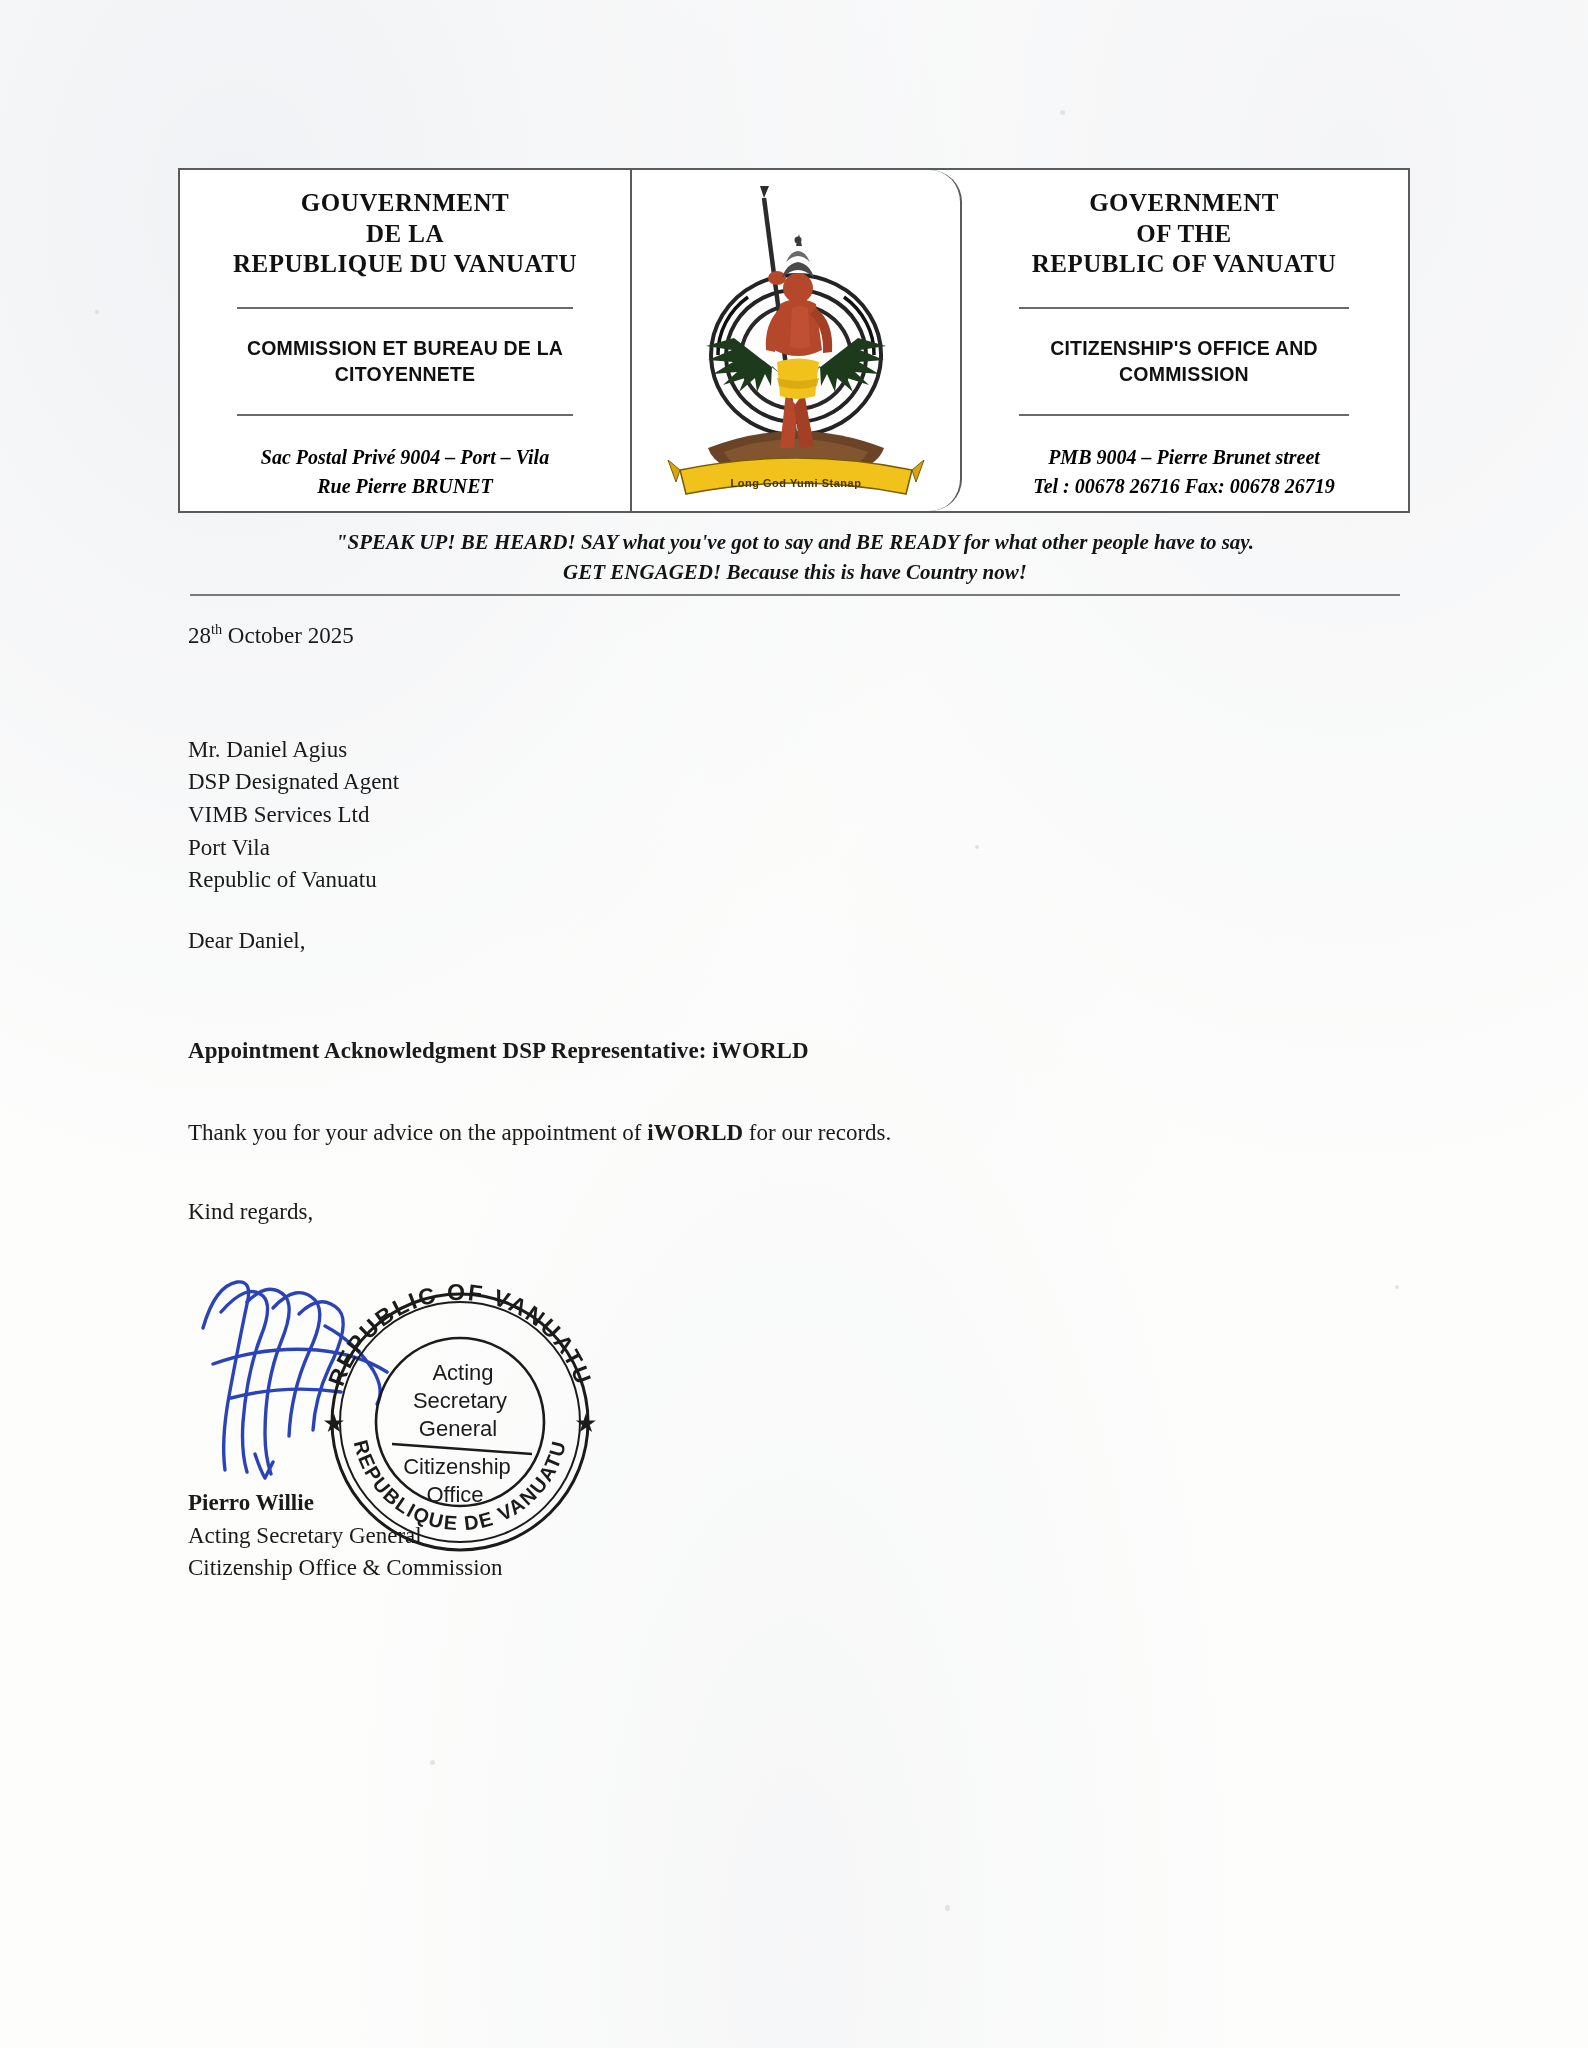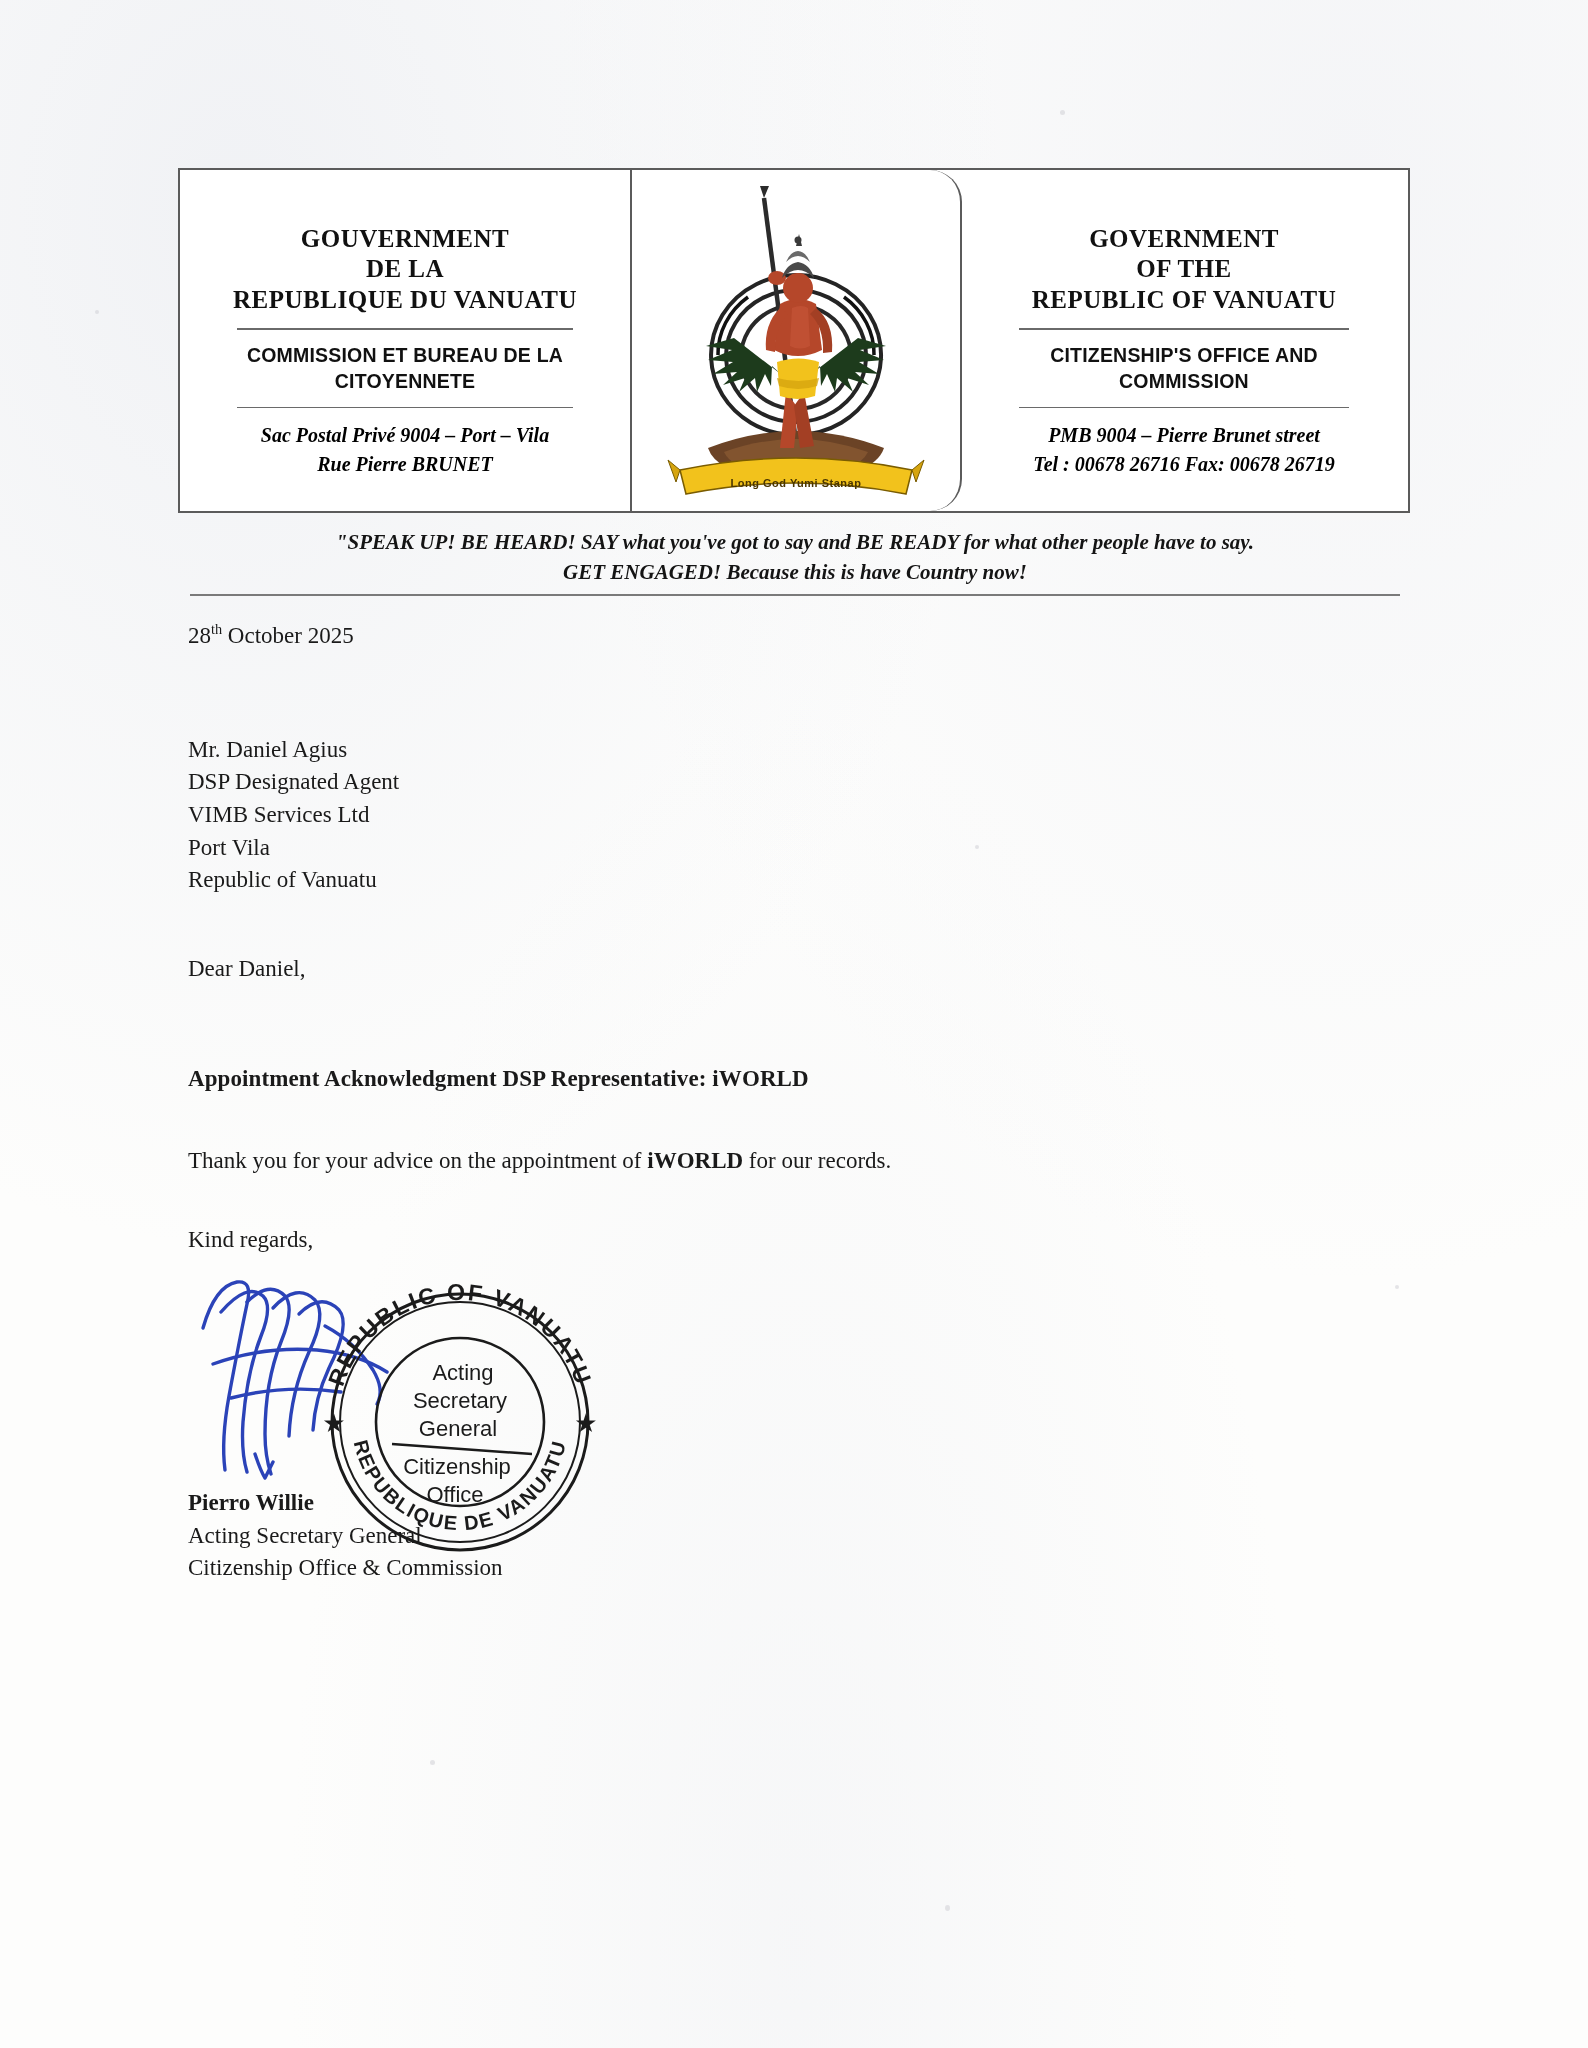--- a/index.html
+++ b/index.html
@@ -43,22 +43,22 @@
     border: 2px solid #5b5b5b;
     display: flex;
     box-sizing: border-box;
     background: #fff;
   }
   .hcell {
     box-sizing: border-box;
     display: flex;
     flex-direction: column;
     align-items: center;
-    justify-content: center;
-    padding: 32px 10px 10px 10px;
+    justify-content: space-between;
+    padding: 18px 10px 10px 10px;
   }
   .hcell.left  { width: 452px; border-right: 2px solid #5b5b5b; }
   .hcell.mid   { width: 330px; border-right: 2px solid #5b5b5b; justify-content: center; padding: 4px; border-radius: 32px; }
   .hcell.right { width: 444px; }
 
   .gov-title {
     font-family: "Liberation Serif", serif;
     font-weight: bold;
     font-size: 25px;
     line-height: 1.22;
@@ -130,21 +130,21 @@
     top: 620px;
     width: 1180px;
     font-family: "Liberation Serif", serif;
     font-size: 23px;
     line-height: 1.38;
     color: #1a1a1a;
   }
   .date-line { margin-bottom: 82px; }
   .date-line sup { font-size: 0.62em; vertical-align: super; }
 
-  .addressee { margin-bottom: 56px; }
+  .addressee { margin-bottom: 28px; }
   .addressee div { line-height: 1.42; }
 
   .greeting { margin-bottom: 78px; }
 
   .subject {
     font-weight: bold;
     font-size: 23px;
     margin-bottom: 50px;
     letter-spacing: 0.1px;
   }

